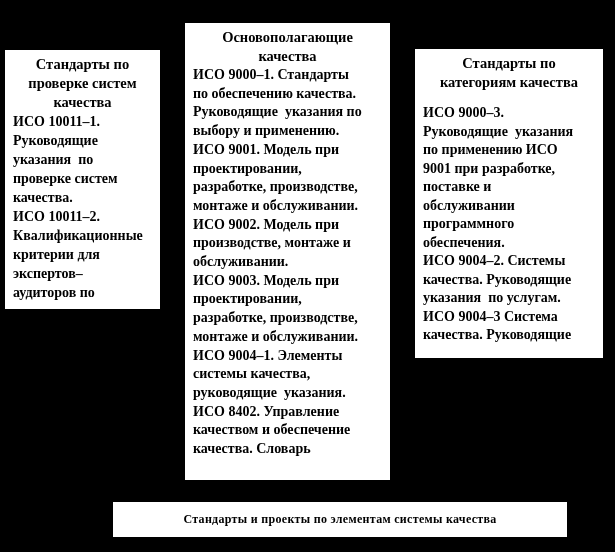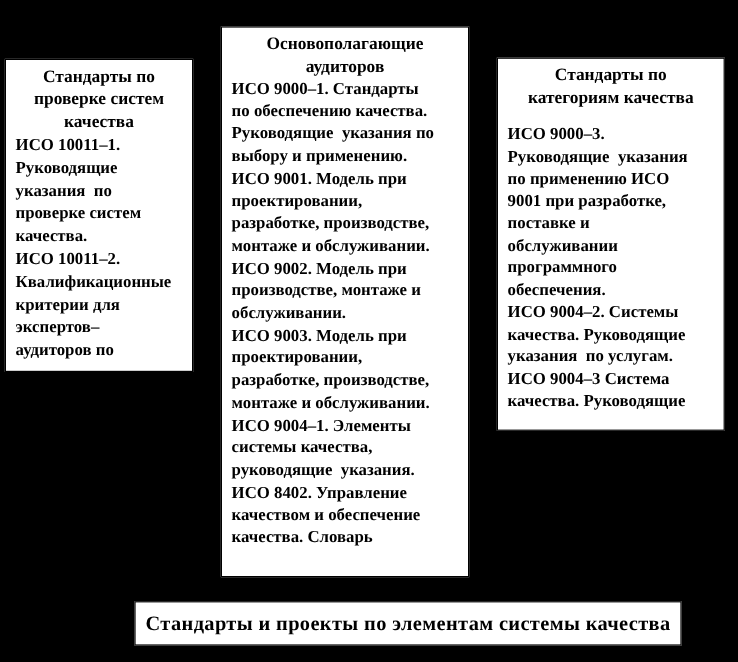--- a/index.html
+++ b/index.html
@@ -48,21 +48,21 @@
     position: absolute;
     left: 112px; top: 501px;
     width: 456px; height: 37px;
     background: #ffffff;
     border: 1px solid #000000;
     box-sizing: border-box;
     text-align: center;
   }
   .banner-label {
     display: inline-block;
-    font-size: 17px;
+    font-size: 12px;
     line-height: 35px;
     letter-spacing: 0.3px;
     white-space: nowrap;
   }
 </style>
 </head>
 <body>
 
 <div class="canvas">
 
@@ -77,21 +77,21 @@
 качества.
 ИСО 10011–2.
 Квалификационные
 критерии для
 экспертов–
 аудиторов по</div>
   </div>
 
   <div class="box box-center">
     <div class="box-title">Основополагающие
-аудиторов</div>
+качества</div>
     <div class="box-body">ИСО 9000–1. Стандарты
 по обеспечению качества.
 Руководящие  указания по
 выбору и применению.
 ИСО 9001. Модель при
 проектировании,
 разработке, производстве,
 монтаже и обслуживании.
 ИСО 9002. Модель при
 производстве, монтаже и

